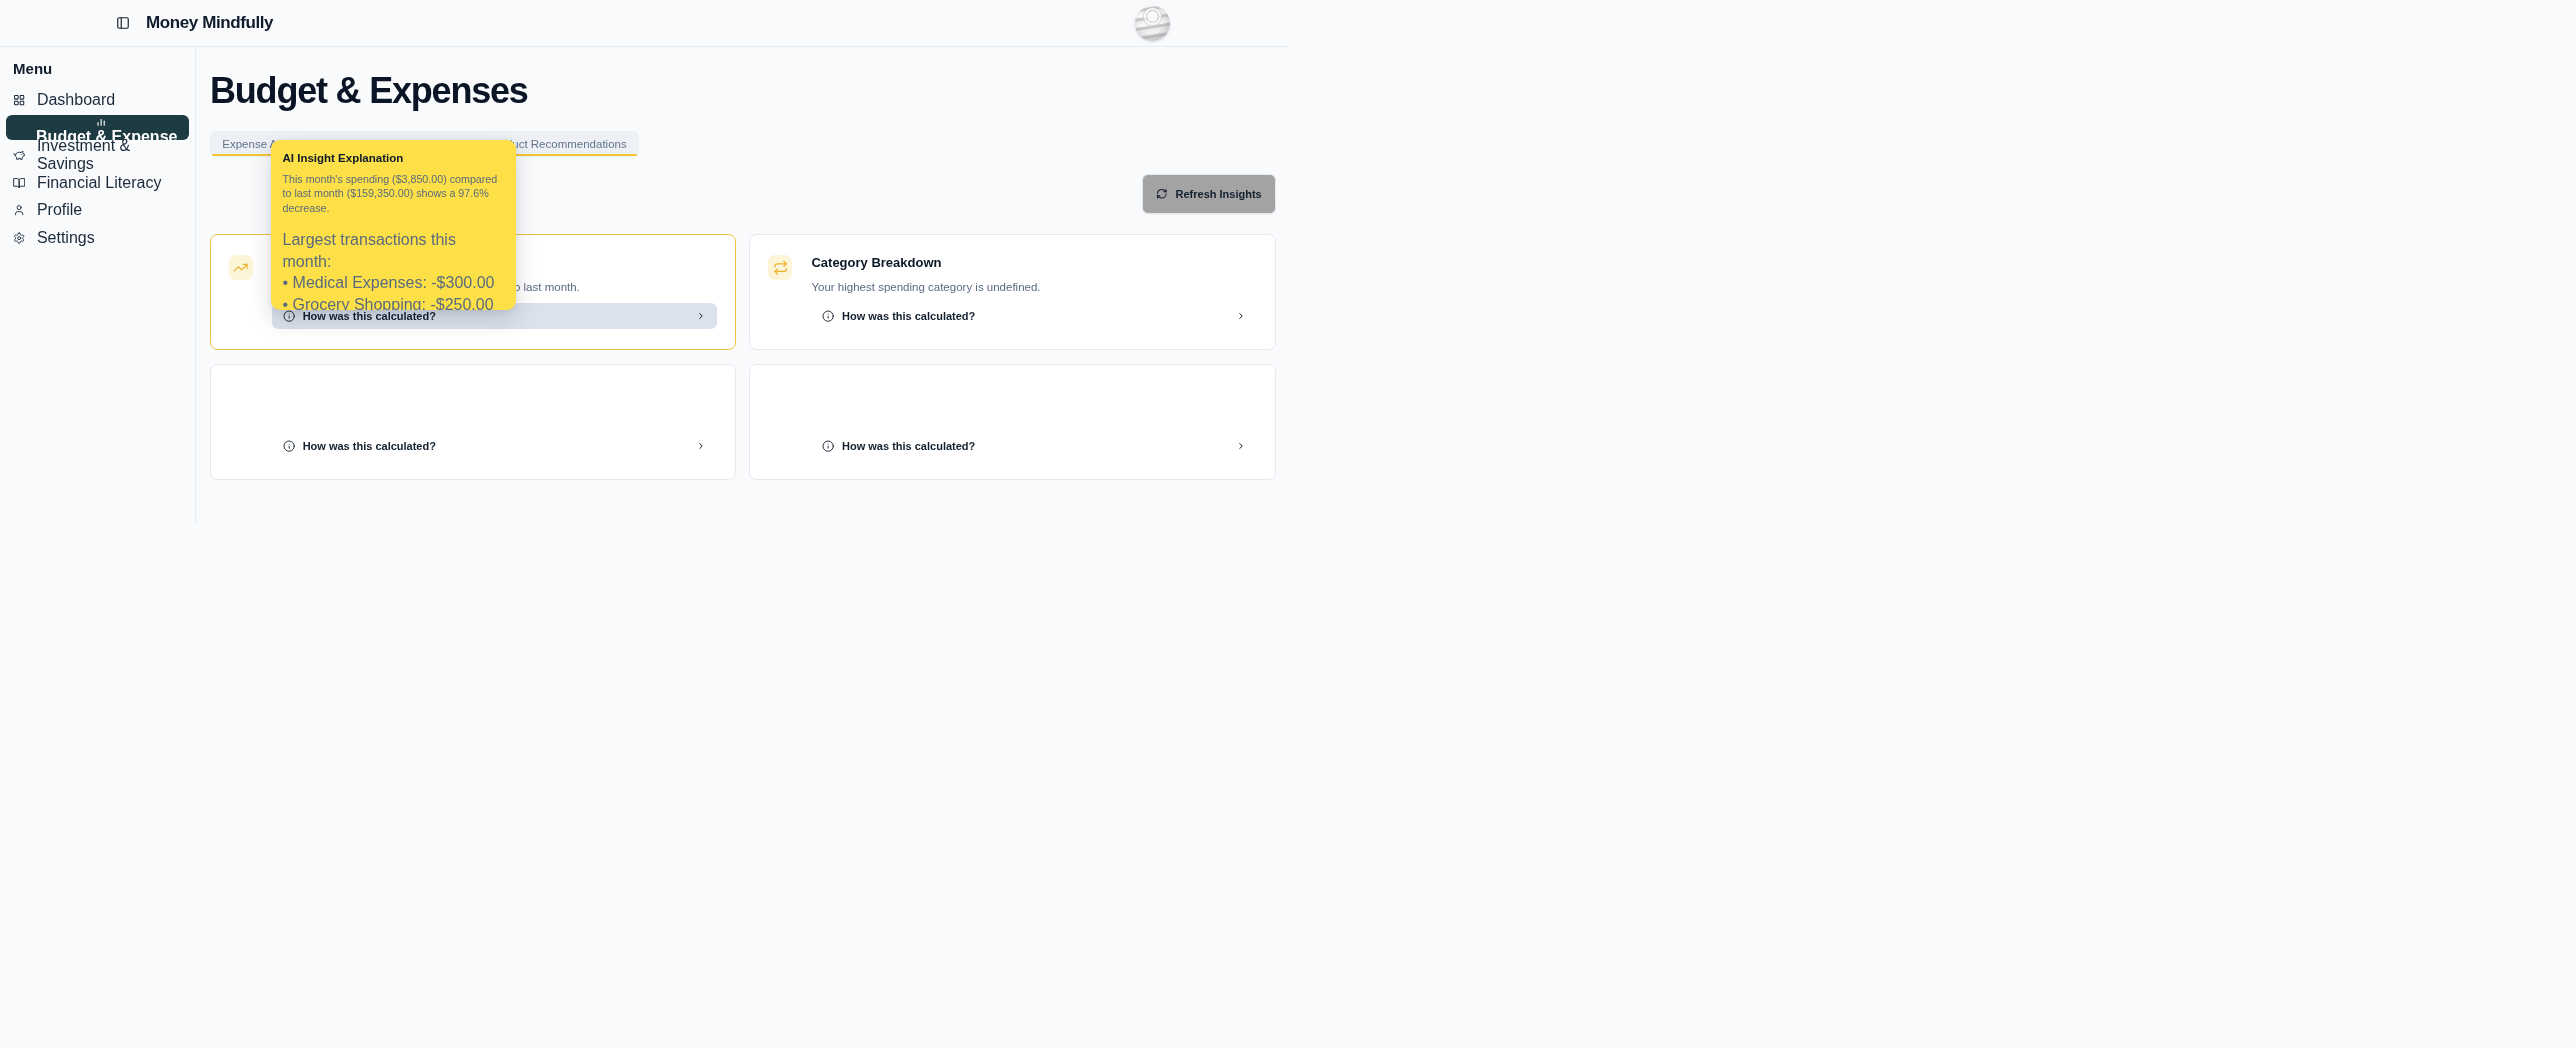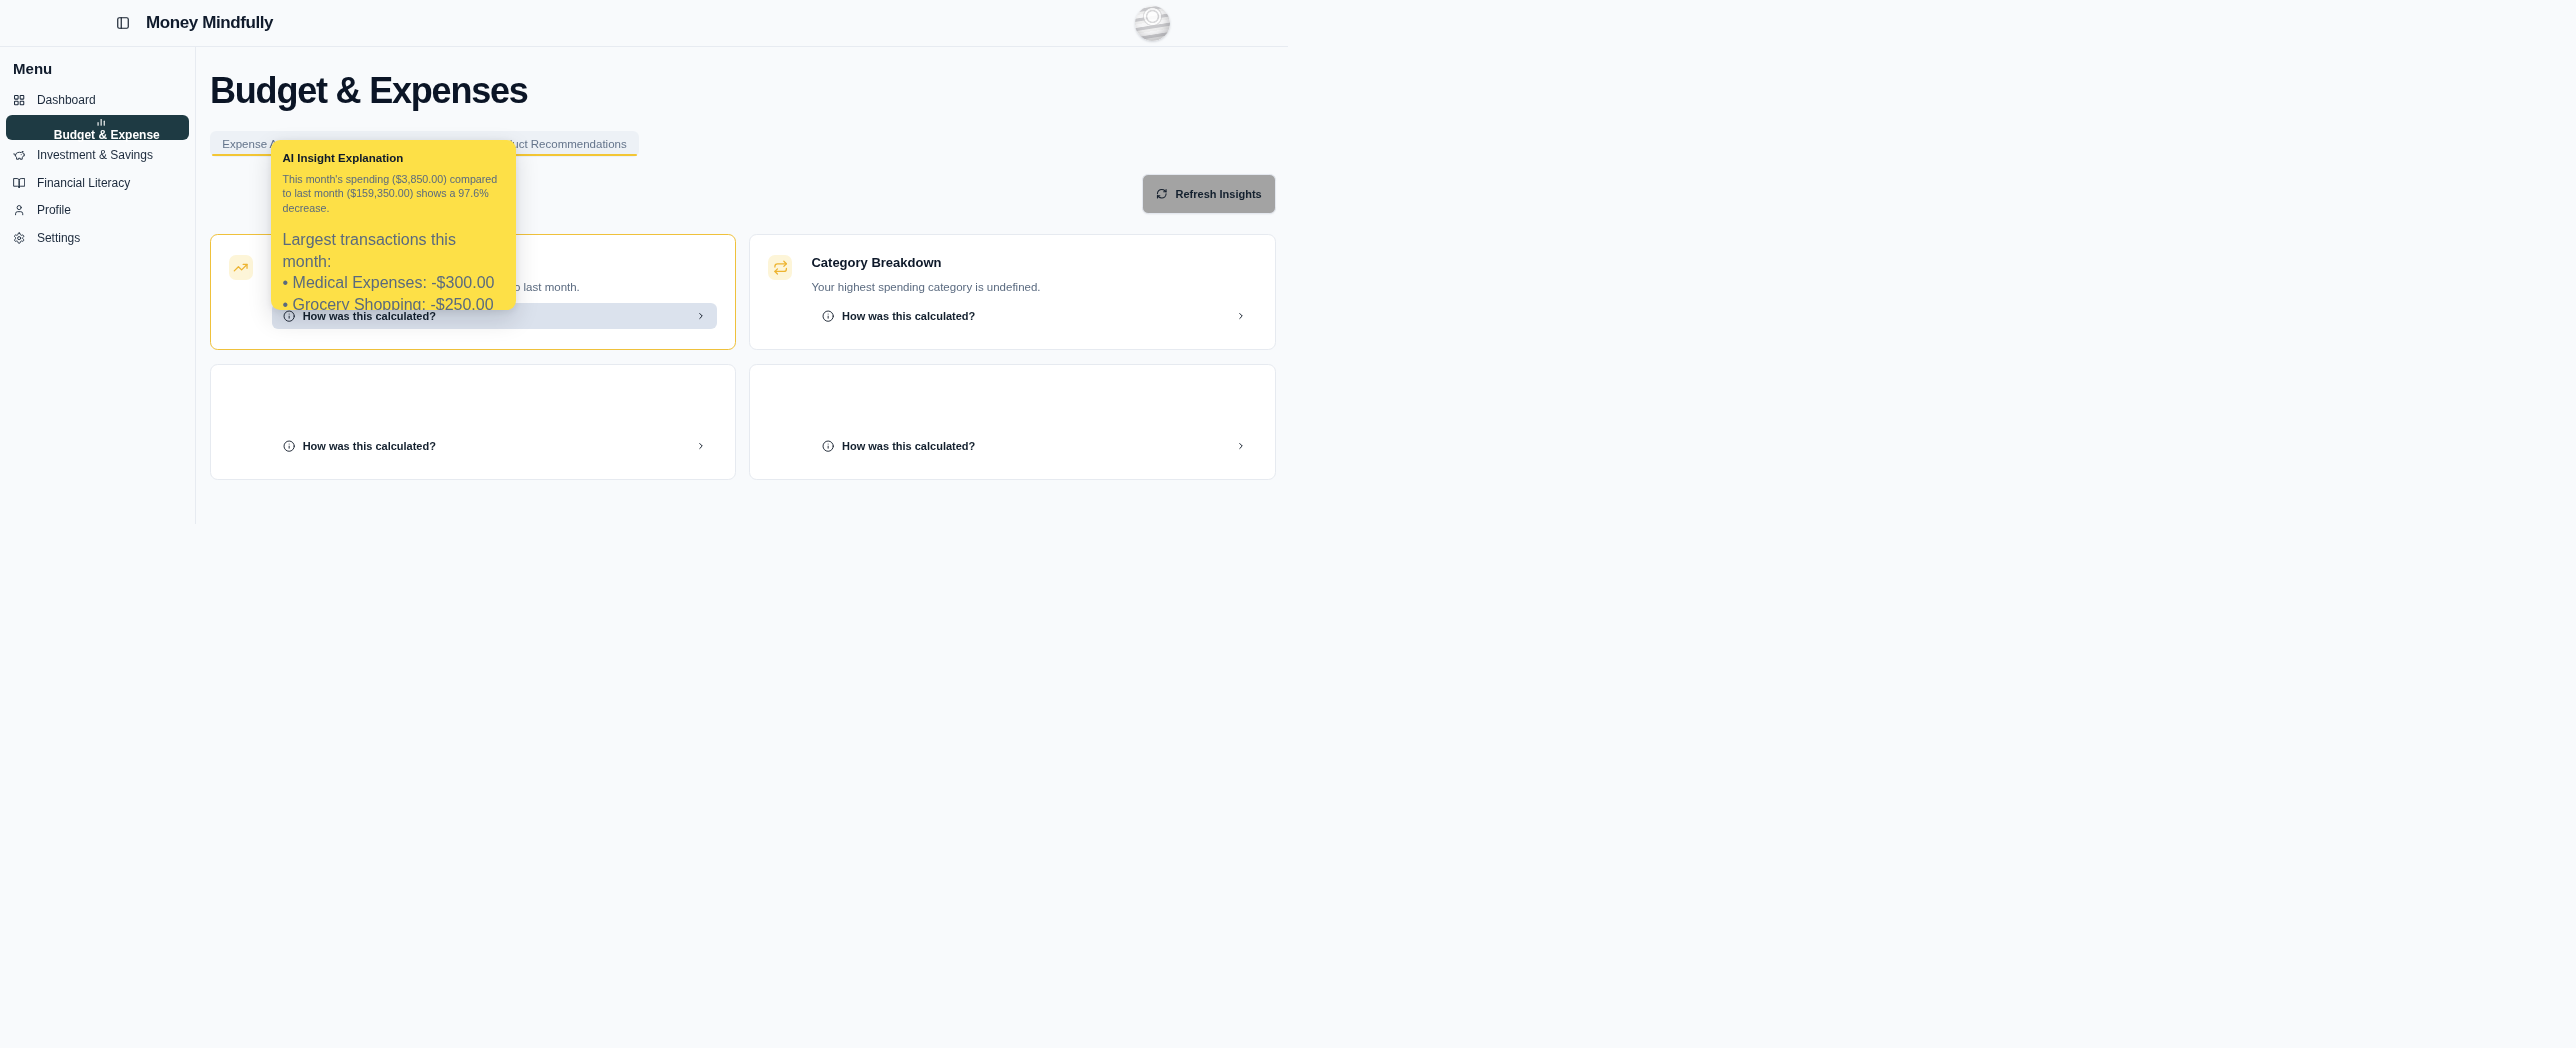--- a/index.html
+++ b/index.html
@@ -37,21 +37,21 @@
 
   
   .sidebar {
     width:196px; flex:none; border-right:0.8px solid #e7ebf1;
     padding:13px 6.1px 0 6.1px; background:#f8fafc;
   }
   .menu-label { font-size:15px; font-weight:bold; color:#101b2c; margin:0 0 10.7px 7px; }
   .nav-item {
     display:flex; align-items:center; height:24.5px; margin-bottom:3.1px;
     padding-left:7px; border-radius:6.1px; cursor:pointer;
-    font-size:12px; color:#1c2a3c;
+    font-size:16px; color:#1c2a3c;
   }
   .nav-item .nav-icon { width:12.3px; height:12.3px; color:#1c2a3c; flex:none; }
   .nav-item span.txt { margin-left:11.5px; }
   .nav-item.active { background:#1e3a43; color:#ffffff; font-weight:bold;flex-direction:column; }
   .nav-item.active .nav-icon { color:#ffffff; }
 
   
   .main { flex:1; padding:23px 12.3px 0 14px; position:relative; }
   h1.page-title { font-size:36px; line-height:41px; font-weight:bold; letter-spacing:-1.2px; color:#0b1526; }
   .page-subtitle { font-size:14px; color:#5b6b80; margin-top:3.8px; }

